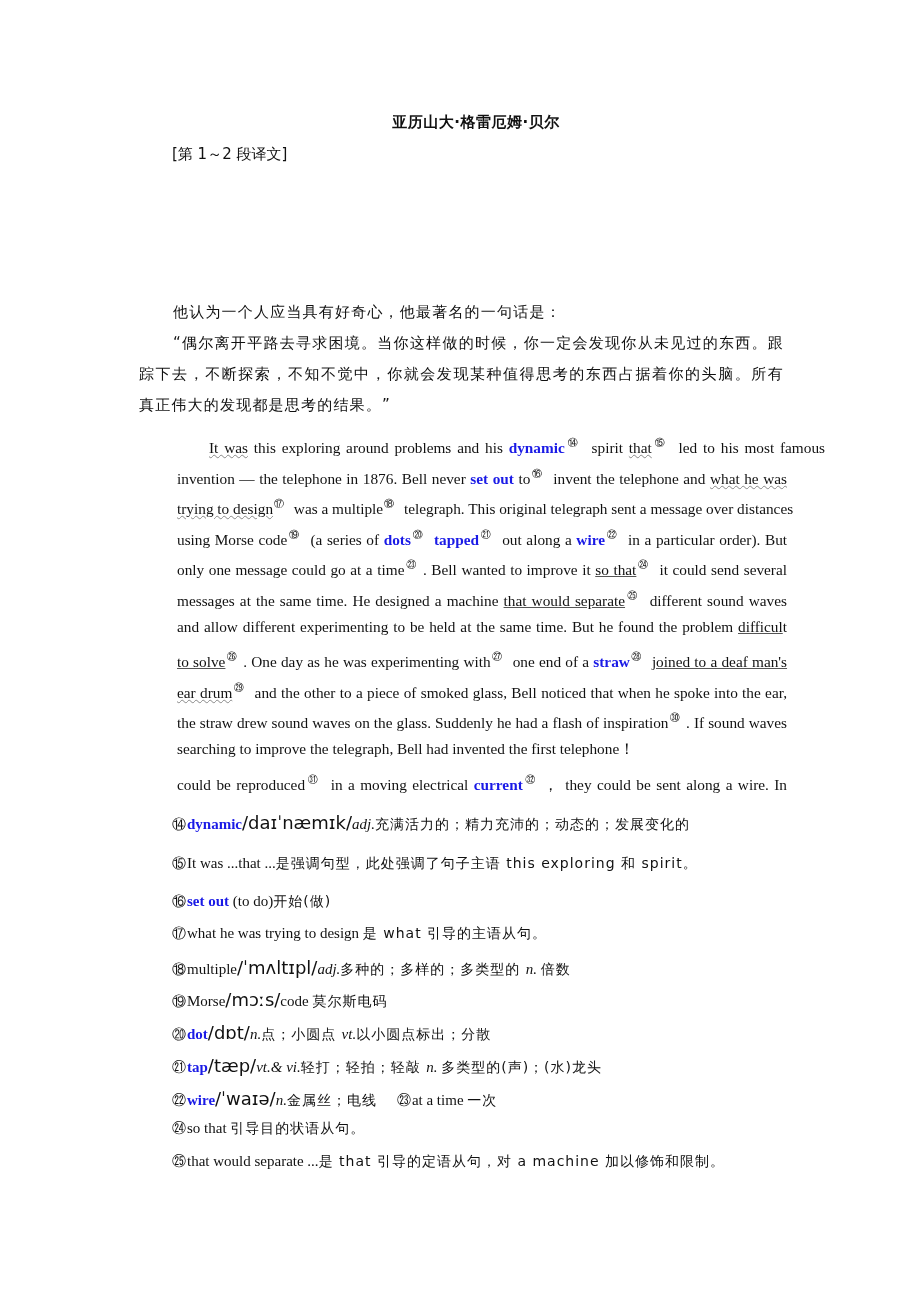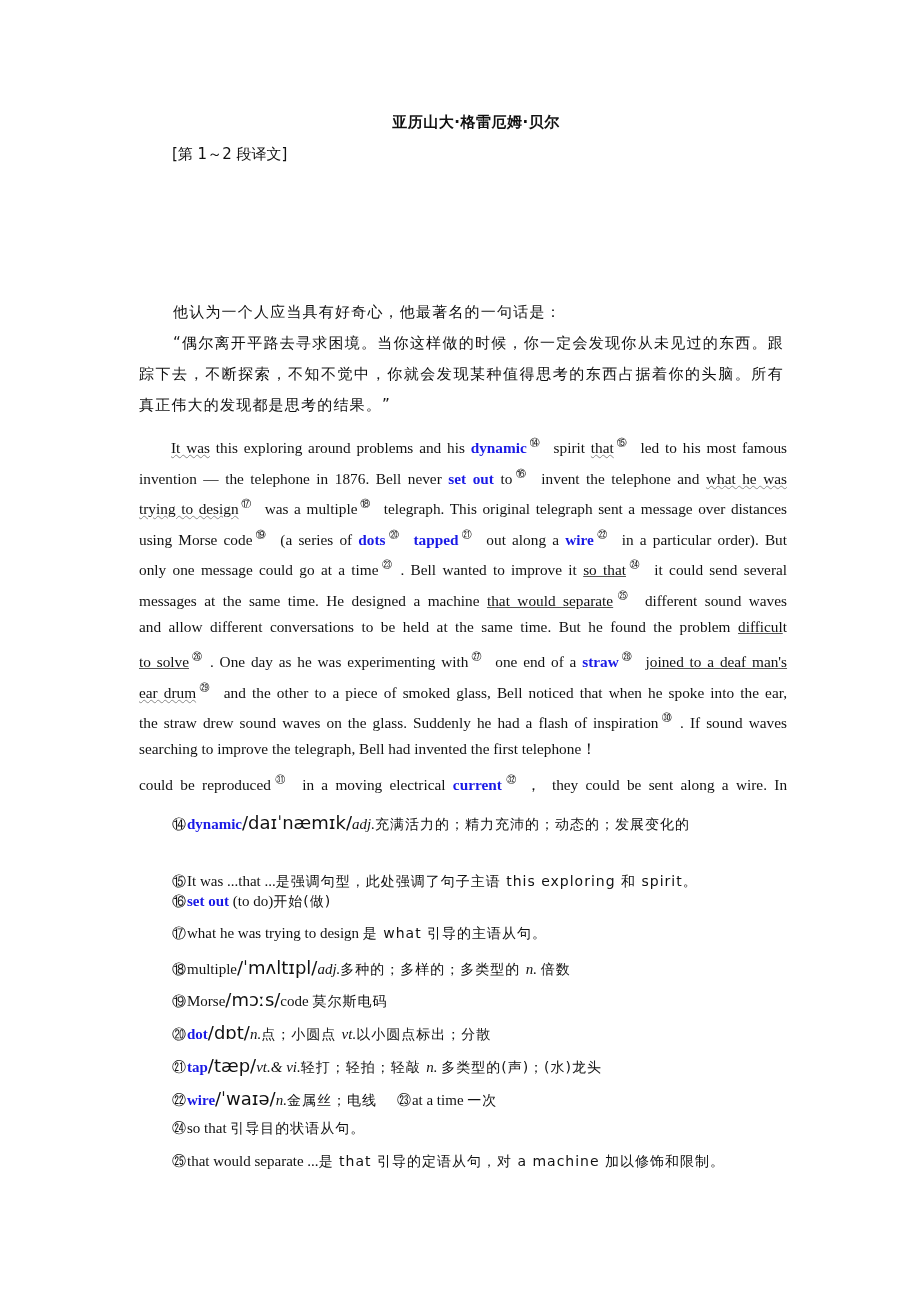--- a/index.html
+++ b/index.html
@@ -7,21 +7,21 @@
          font-family: "Liberation Serif", "DejaVu Serif", serif; color: #111; }
   .page { position: absolute; left: 0; top: 0; width: 920px; height: 1127px; }
   .title { position: absolute; top: 113px; left: 0; width: 952px; text-align: center;
            font-family: "DejaVu Sans", sans-serif; font-size: 15px; font-weight: bold; letter-spacing: 0.5px; }
   .block { position: absolute; left: 139px; width: 645px; font-size: 15px; }
   .cn { font-family: "DejaVu Sans", sans-serif; font-size: 15px; line-height: 31px; text-align: justify; letter-spacing: 1.2px; }
   .cn p { margin: 0; }
   .indent { text-indent: 34px; }
   .heading { position: absolute; left: 172px; top: 145px; font-family: "DejaVu Sans", sans-serif; font-size: 15px; }
   .en { font-size: 15.3px; line-height: 30.6px; text-align: justify; }
-  .en .l { display: block; height: 30.6px; white-space: nowrap; text-align: justify; text-align-last: justify; }
+  .en .l { display: block; height: 30.6px; white-space: nowrap; text-align: justify; text-align-last: justify; margin-left: 38px; }
   .en .l.last { text-align-last: left; }
   .hl { color: #1a1ae6; font-weight: bold; }
   .u { text-decoration: underline; text-decoration-color: #555; }
   .uw { text-decoration: underline wavy; text-decoration-color: #888; text-decoration-thickness: 1px; }
   sup.n { font-size: 10px; vertical-align: 7px; margin-left: 1px; margin-right: 6px; }
   .notes { position: absolute; left: 172px; width: 620px; font-size: 15px; }
   .note { position: absolute; left: 0; white-space: nowrap; }
   .note .zh { font-family: "DejaVu Sans", sans-serif; font-size: 14px; letter-spacing: 1px; }
   .note .ph { font-family: "DejaVu Sans", sans-serif; font-size: 18px; }
   .note i { font-style: italic; }
@@ -45,33 +45,33 @@
     <p style="text-indent:34px;">“偶尔离开平路去寻求困境。当你这样做的时候，你一定会发现你从未见过的东西。跟踪下去，不断探索，不知不觉中，你就会发现某种值得思考的东西占据着你的头脑。所有真正伟大的发现都是思考的结果。”</p>
   </div>
 
   <div class="block en" id="en-para" style="top:428px; left:139px; width:648px;">
       <span class="l" style="padding-left: 32px; width: 616px;"><span class="uw">It was</span><span> this exploring around problems and his </span><span class="hl">dynamic</span><sup class="n">⑭</sup><span> spirit </span><span class="uw">that</span><sup class="n">⑮</sup><span> led to his most famous</span></span>
       <span class="l"><span>invention — the telephone in 1876. Bell never </span><span class="hl">set out</span><span> to</span><sup class="n">⑯</sup><span> invent the telephone and </span><span class="uw">what he was</span></span>
       <span class="l"><span class="uw">trying to design</span><sup class="n">⑰</sup><span> was a multiple</span><sup class="n">⑱</sup><span> telegraph. This original telegraph sent a message over distances</span></span>
       <span class="l"><span>using Morse code</span><sup class="n">⑲</sup><span> (a series of </span><span class="hl">dots</span><sup class="n">⑳</sup><span>  </span><span class="hl">tapped</span><sup class="n">㉑</sup><span> out along a </span><span class="hl">wire</span><sup class="n">㉒</sup><span> in a particular order). But</span></span>
       <span class="l"><span>only one message could go at a time</span><sup class="n">㉓</sup><span>. Bell wanted to improve it </span><span class="u">so that</span><sup class="n">㉔</sup><span> it could send several</span></span>
       <span class="l"><span>messages at the same time. He designed a machine </span><span class="u">that would separate</span><sup class="n">㉕</sup><span> different sound waves</span></span>
-      <span class="l"><span>and allow different conversations to be held at the same time. But he found the problem </span><span class="u">difficul</span><span>t</span></span>
+      <span class="l"><span>and allow different experimenting to be held at the same time. But he found the problem </span><span class="u">difficul</span><span>t</span></span>
       <span class="l"><span class="u">to solve</span><sup class="n">㉖</sup><span>. One day as he was experimenting with</span><sup class="n">㉗</sup><span> one end of a </span><span class="hl">straw</span><sup class="n">㉘</sup><span> </span><span class="u">joined to a deaf man's</span></span>
       <span class="l"><span class="uw">ear drum</span><sup class="n">㉙</sup><span> and the other to a piece of smoked glass, Bell noticed that when he spoke into the ear,</span></span>
       <span class="l"><span>the straw drew sound waves on the glass. Suddenly he had a flash of inspiration</span><sup class="n">㉚</sup><span>. If sound waves</span></span>
       <span class="l last"><span>searching to improve the telegraph, Bell had invented the first telephone！</span></span>
       <span class="l"><span>could be reproduced</span><sup class="n">㉛</sup><span> in a moving electrical </span><span class="hl">current</span><sup class="n">㉜</sup><span>，  they could be sent along a wire. In</span></span>
     </div>
 
   <div class="notes" style="top:812px;">
     <div class="note" style="top:0px;">
       <span class="mark">⑭</span><span class="hl">dynamic</span><span class="ph">/daɪˈnæmɪk/</span><i>adj.</i><span class="zh">充满活力的；精力充沛的；动态的；发展变化的</span>
     </div>
-    <div class="note" style="top:43px;margin-top:18px;">
+    <div class="note" style="top:43px;">
       <span class="mark">⑮</span><span>It was ...that ...</span><span class="zh">是强调句型，此处强调了句子主语 this exploring 和 spirit。</span>
     </div>
     <div class="note" style="top:81px;">
       <span class="mark">⑯</span><span class="hl">set out</span><span> (to do)</span><span class="zh">开始(做)</span>
     </div>
     <div class="note" style="top:113px;">
       <span class="mark">⑰</span><span>what he was trying to design </span><span class="zh">是 what 引导的主语从句。</span>
     </div>
     <div class="note" style="top:145px;">
       <span class="mark">⑱</span><span>multiple</span><span class="ph">/ˈmʌltɪpl/</span><i>adj.</i><span class="zh">多种的；多样的；多类型的 </span><i>n.</i> <span class="zh">倍数</span>

